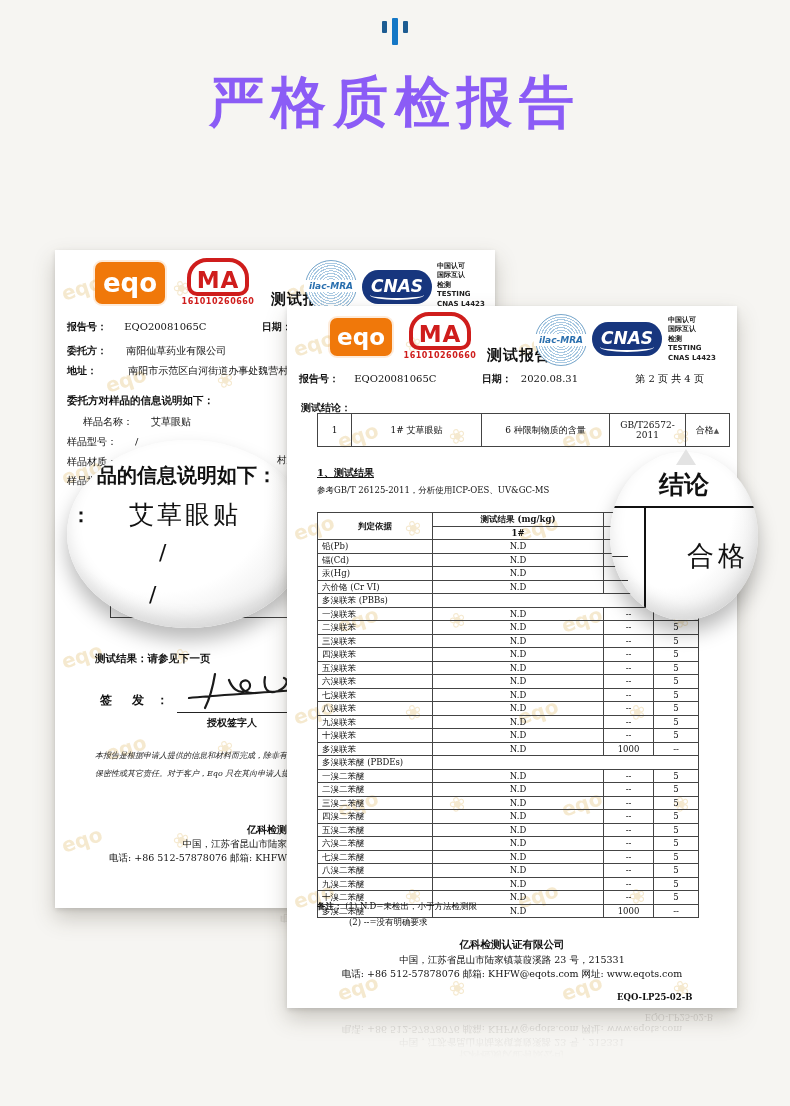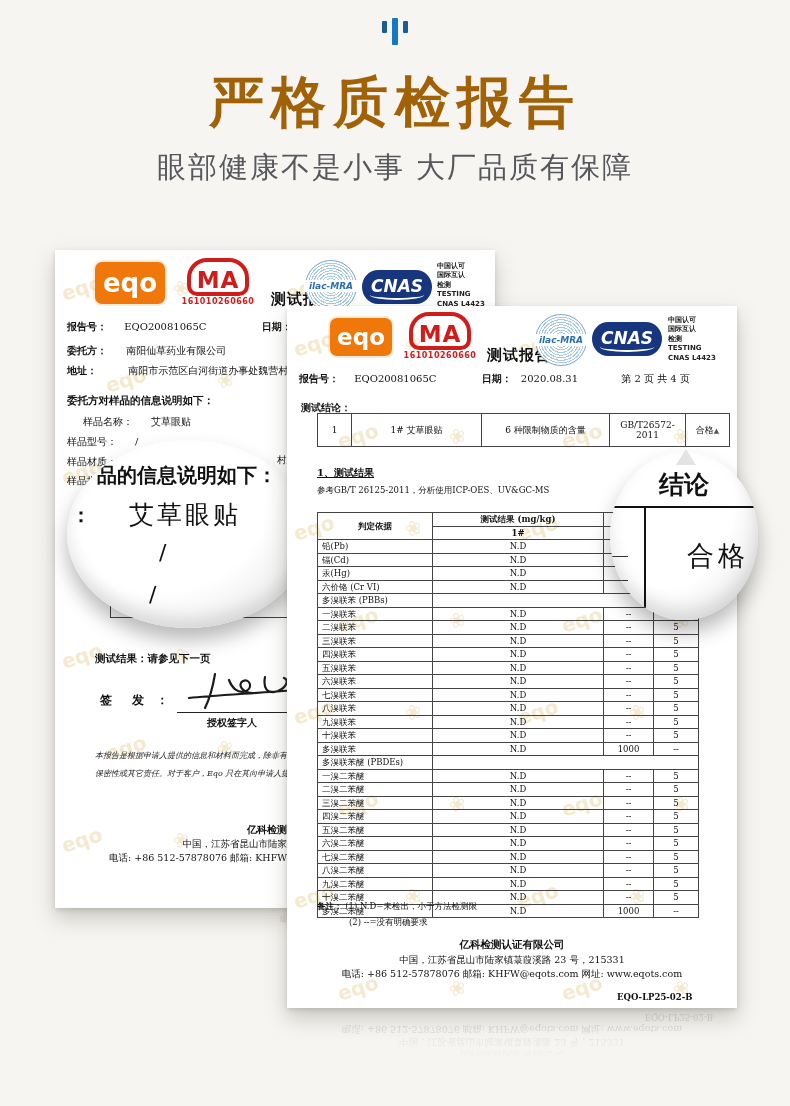--- a/index.html
+++ b/index.html
@@ -5,21 +5,21 @@
   html,body{margin:0;padding:0;}
   body{background:#e9e8e6;font-family:"DejaVu Sans",sans-serif;}
   #stage{position:relative;width:790px;height:1106px;margin:0 auto;background:#f6f5f2;overflow:hidden;}
 
   
   .brandmark{position:absolute;top:18px;left:50%;transform:translateX(-50%);display:flex;align-items:flex-start;gap:5px;}
   .brandmark i{display:block;width:5px;border-radius:1px;}
   .brandmark .b1{height:12px;margin-top:3px;background:#1d5c92;}
   .brandmark .b2{height:27px;width:6px;background:#1477c6;}
   .brandmark .b3{height:12px;margin-top:3px;background:#1d5c92;}
-  .pagetitle{position:absolute;top:66px;left:0;width:100%;text-align:center;font-size:55px;font-weight:800;letter-spacing:7px;color:#a16207;}
+  .pagetitle{position:absolute;top:66px;left:0;width:100%;text-align:center;font-size:55px;font-weight:800;letter-spacing:7px;color:#8b5cf6;}
   .pagesub{position:absolute;top:148px;left:0;width:100%;text-align:center;font-size:29px;font-weight:500;letter-spacing:2px;color:#57585c;}
 
   
   .doc{position:absolute;background:#fff;box-shadow:0 10px 20px rgba(70,62,48,.25),0 2px 5px rgba(0,0,0,.12);overflow:hidden;}
   #backdoc{left:55px;top:250px;width:440px;height:658px;z-index:1;}
   #frontdoc{left:287px;top:306px;width:450px;height:702px;z-index:3;}
   .wm{position:absolute;font-weight:700;font-size:20px;color:rgba(231,199,134,.40);transform:rotate(-18deg);pointer-events:none;}
   .doc *{box-sizing:border-box;}
 
   
@@ -65,21 +65,20 @@
 <body>
 
 <div id="stage">
 
   <div class="brandmark">
       <i class="b1"></i>
       <i class="b2"></i>
       <i class="b3"></i>
     </div>
   <div class="pagetitle">严格质检报告</div>
-  <div class="pagesub">眼部健康不是小事 大厂品质有保障</div>
 
   <div class="doc" id="backdoc">
     <div style="position:absolute;inset:0;">
         <span class="wm" style="left: 6px; top: 26px;">eqo</span>
         <span class="wm" style="left: 118px; top: 26px;">❀</span>
         <span class="wm" style="left: 230px; top: 26px;">eqo</span>
         <span class="wm" style="left: 342px; top: 26px;">❀</span>
         <span class="wm" style="left: 50px; top: 118px;">eqo</span>
         <span class="wm" style="left: 162px; top: 118px;">❀</span>
         <span class="wm" style="left: 274px; top: 118px;">eqo</span>
@@ -246,21 +245,21 @@
       <div>检测</div>
       <div>TESTING</div>
       <div>CNAS L4423</div>
     </div>
 
     <div class="row-line" style="left:12px;top:66px;">
       <span class="lbl">报告号：</span>
       <span style="margin-left:12px;">EQO20081065C</span>
       <span class="lbl" style="margin-left:42px;">日期：</span>
       <span style="margin-left:6px;">2020.08.31</span>
-      <span style="margin-left:40px;text-align:right;">第 2 页 共 4 页</span>
+      <span style="margin-left:54px;text-align:right;">第 2 页 共 4 页</span>
     </div>
 
     <div class="row-line lbl" style="left:14px;top:95px;font-size:10px;">测试结论：</div>
     <table id="concl-table">
       <colgroup>
           <col style="width:34px">
           <col style="width:130px">
           <col style="width:128px">
           <col style="width:76px">
           <col style="width:44px">

